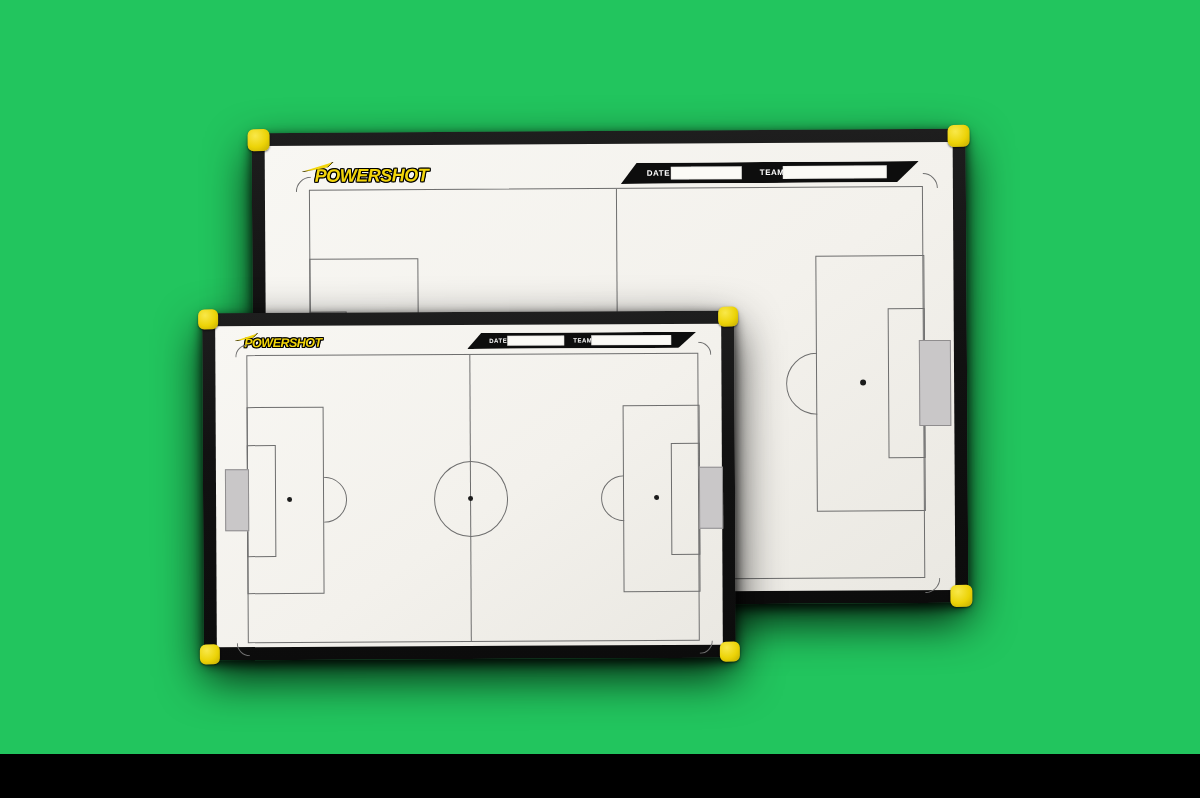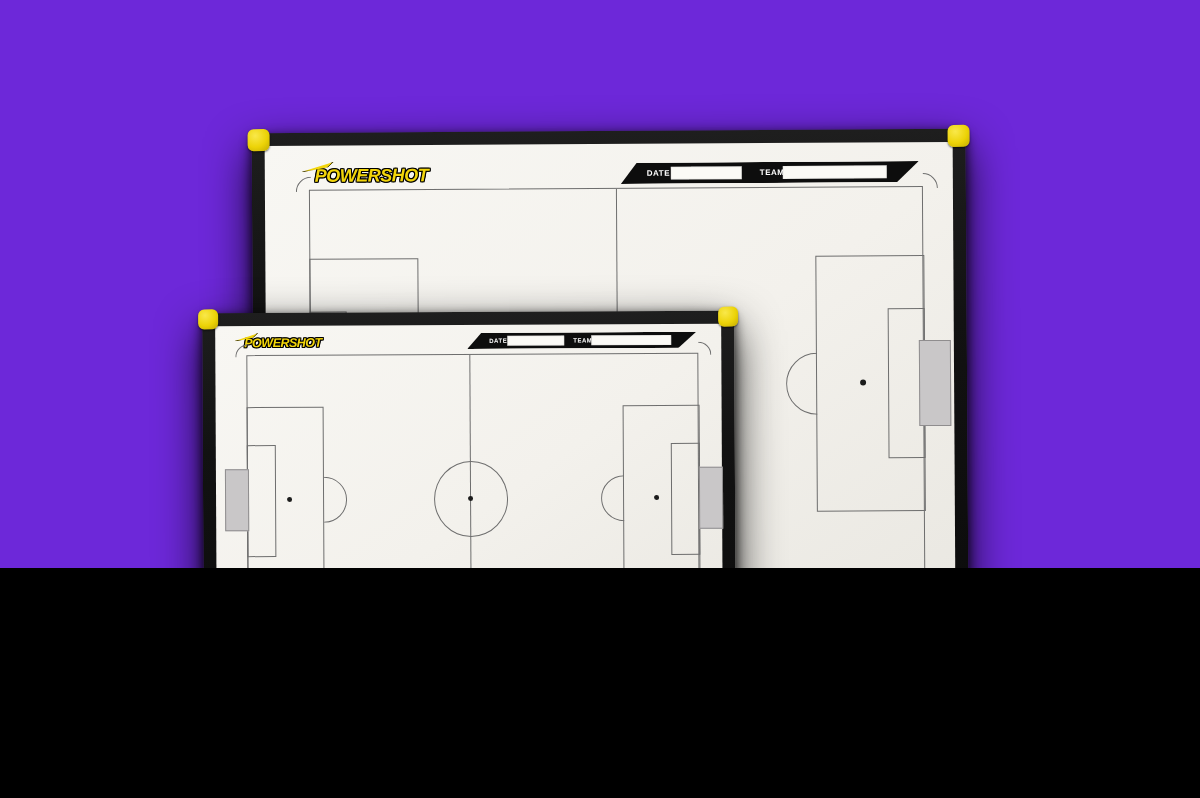--- a/index.html
+++ b/index.html
@@ -1,16 +1,16 @@
 <!DOCTYPE html>
 <html><head>
 <meta charset="utf-8">
 <style>
   html,body{margin:0;padding:0;background:#000;}
-  .stage{position:relative;width:1200px;height:568px;background:#6d28d9;overflow:hidden;
+  .stage{position:relative;width:1200px;height:754px;background:#22c55e;overflow:hidden;
          font-family:"Liberation Sans",sans-serif;}
   
   .board{position:absolute;background:linear-gradient(180deg,#1e1e1e 0%,#121212 40%,#0c0c0c 100%);
          border-radius:6px;box-shadow:0 18px 45px rgba(0,0,0,.85),0 4px 12px rgba(0,0,0,.9);}
   .board.back{left:253px;top:131px;width:714px;height:474px;transform:rotate(-0.35deg);z-index:1;}
   .board.front{left:203px;top:312px;width:532px;height:347px;transform:rotate(-0.3deg);z-index:2;}
   .surface{position:absolute;background:linear-gradient(145deg,#f8f7f3 0%,#f3f1ec 55%,#eae8e2 100%);}
   .back .surface{inset:13px;}
   .front .surface{inset:13px;}
   

